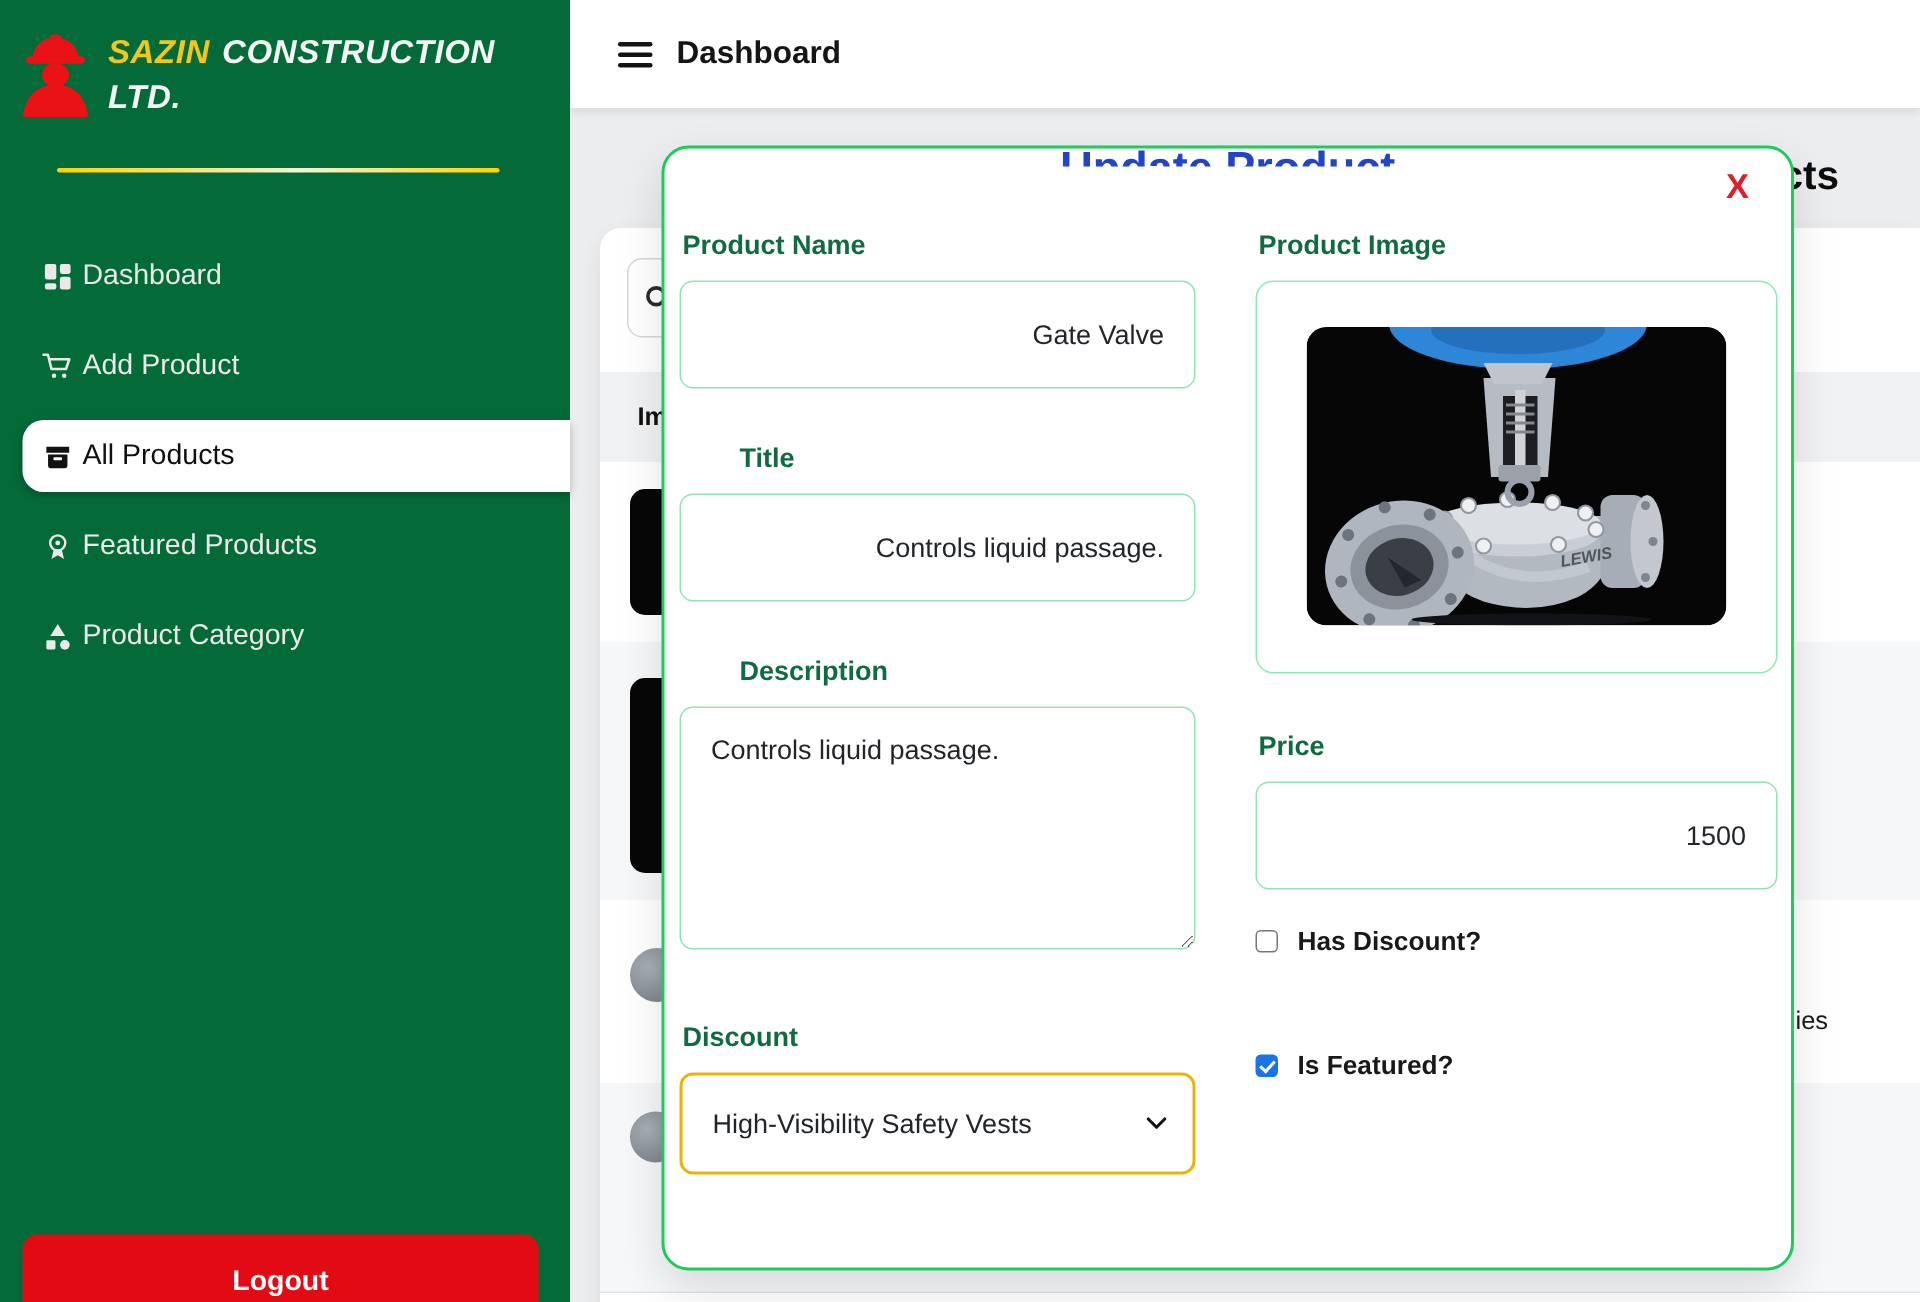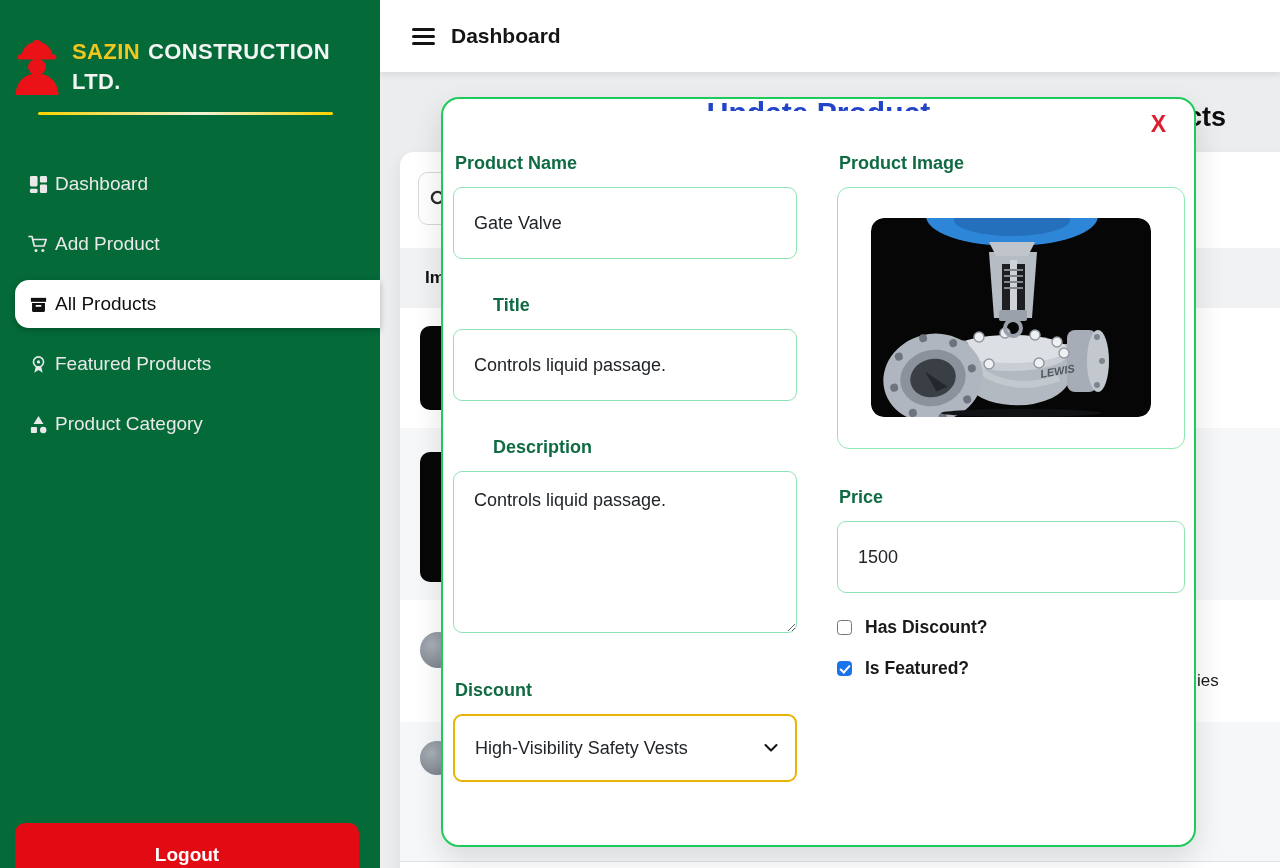--- a/index.html
+++ b/index.html
@@ -2,21 +2,21 @@
 <html><head>
 <meta charset="utf-8">
 <style>
   * { box-sizing: border-box; margin: 0; padding: 0; }
   html,body { width:1280px; height:868px; }
   body { font-family: "Liberation Sans", sans-serif; }
   .stage { position:relative; width:1280px; height:868px; overflow:hidden; background:#ebedef; }
 
   
   .sidebar { position:absolute; left:0; top:0; width:380px; height:868px; background:#046a38; z-index:4; }
-  .logo-row { position:absolute; left:13px; top:37px; width:350px; }
+  .logo-row { position:absolute; left:13px; top:20px; width:350px;font-style:italic; }
   .logo-icon { position:absolute; left:0; top:2px; }
   .brand-text { margin-left:59px; font-weight:800; font-size:22px; letter-spacing:.4px; line-height:30px; }
   .brand-accent { color:#f2c71d; margin-right:8px; }
   .brand-rest, .brand-line2 { color:#f4f4f4; }
   .brand-underline { position:absolute; left:38px; top:112px; width:295px; height:3px; border-radius:2px;
       background:linear-gradient(90deg,#ffd200 0%, #f3f3d8 55%, #ffd200 100%); }
   .nav { position:absolute; left:0; top:160px; width:380px; }
   .nav-item { position:relative; height:48px; margin-bottom:12px; display:flex; align-items:center; cursor:pointer; }
   .nav-item .ico { position:absolute; left:28px; width:20px; height:20px; display:flex; align-items:center; justify-content:center; }
   .nav-item .lbl { position:absolute; left:55px; font-size:19px; color:#e9e9e9; white-space:nowrap; }
@@ -61,33 +61,33 @@
   .modal-title-clip { position:absolute; left:0; right:0; top:0; height:12px; overflow:hidden; text-align:center; }
   .modal-title-clip h2 { font-size:30px; font-weight:700; color:#2144c8; line-height:30px; margin-top:-1px; }
   .modal-close { position:absolute; top:14px; right:28px; color:#dc1f2e; font-size:23px; font-weight:800;
       background:none; border:none; cursor:pointer; font-family:inherit; line-height:1; }
   .modal-form { position:absolute; top:54px; left:10px; display:grid; grid-template-columns:344px 348px; column-gap:40px; }
   .f-label { font-size:18px; font-weight:700; color:#106b43; line-height:21px; margin:0 0 13px 2px; }
   .f-label.gap36 { margin-top:36px;margin-left:40px; }
   .f-label.gap38 { margin-top:38px; }
   .f-label.gap43 { margin-top:43px; }
   .f-input { width:100%; height:72px; border:1px solid #92e3b4; border-radius:9px; padding:0 20px;
-      font-size:18px; color:#212529; font-family:inherit; background:#fff; outline:none; }
+      font-size:18px; color:#212529; font-family:inherit; background:#fff; outline:none;text-align:right; }
   .f-textarea { width:100%; height:162px; border:1px solid #92e3b4; border-radius:9px; padding:18px 20px;
       font-size:18px; color:#212529; font-family:inherit; background:#fff; outline:none; resize:both; }
   .select-wrap { position:relative; }
   .f-select { width:100%; height:68px; border:2px solid #eab308; border-radius:9px; padding:0 44px 0 20px;
       font-size:18px; color:#212529; font-family:inherit; background:#fff; outline:none;
       -webkit-appearance:none; appearance:none; }
   .select-chevron { position:absolute; right:18px; top:26px; pointer-events:none; }
   .img-box { width:100%; height:262px; border:1px solid #8ee8b4; border-radius:12px; background:#fff; }
   .img-black { width:280px; height:199px; margin:30px auto 0; border-radius:13px; overflow:hidden; }
   .check-row { display:flex; align-items:center; }
   .check-row.gap36 { margin-top:24px;text-align:center; }
-  .check-row.gap40 { margin-top:20px; }
+  .check-row.gap40 { margin-top:62px; }
   .cb { position:relative; width:15px; height:15px; border:1.5px solid #6f7680; border-radius:3.5px; background:#fff; flex:0 0 15px; cursor:pointer; }
   .cb.checked { background:#1a73e8; border-color:#1a73e8; }
   .cb.checked::after { content:""; position:absolute; left:4.2px; top:1.2px; width:4px; height:8px;
       border:solid #fff; border-width:0 2px 2px 0; transform:rotate(42deg); }
   .cb-label { margin-left:13px; font-size:17.5px; font-weight:700; color:#191919; }
 </style>
 </head>
 <body>
 
 <div class="stage">

